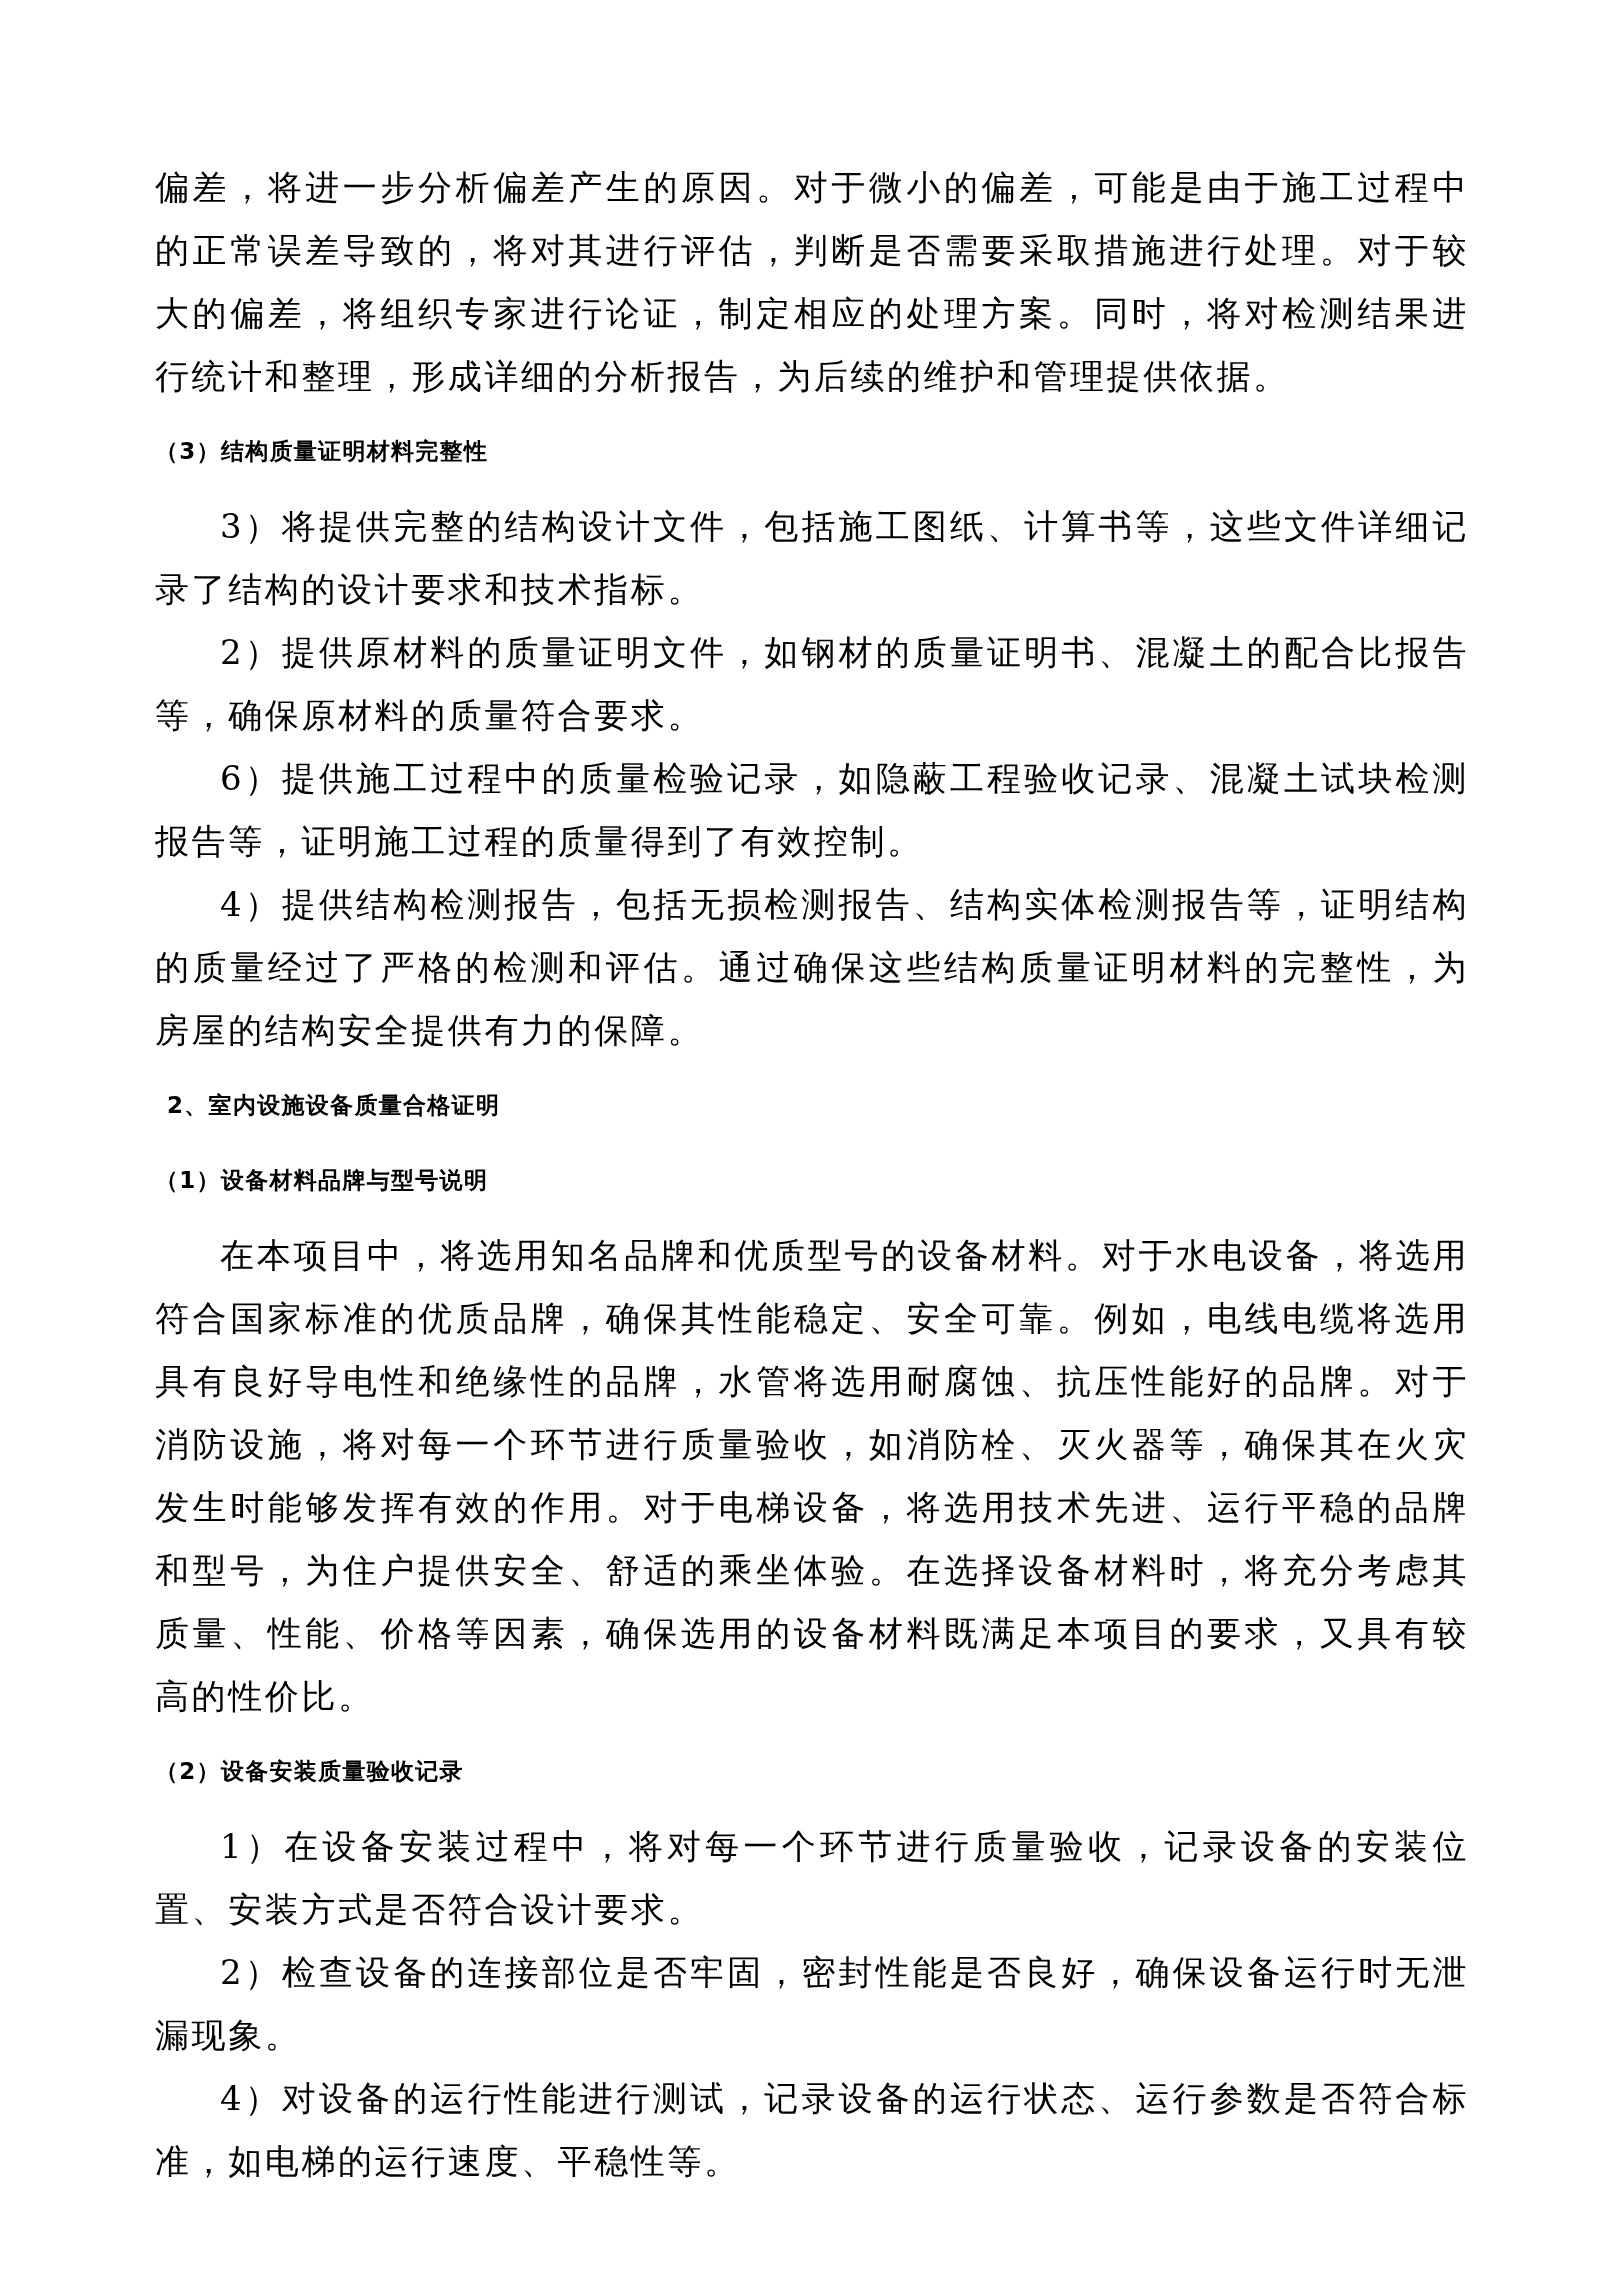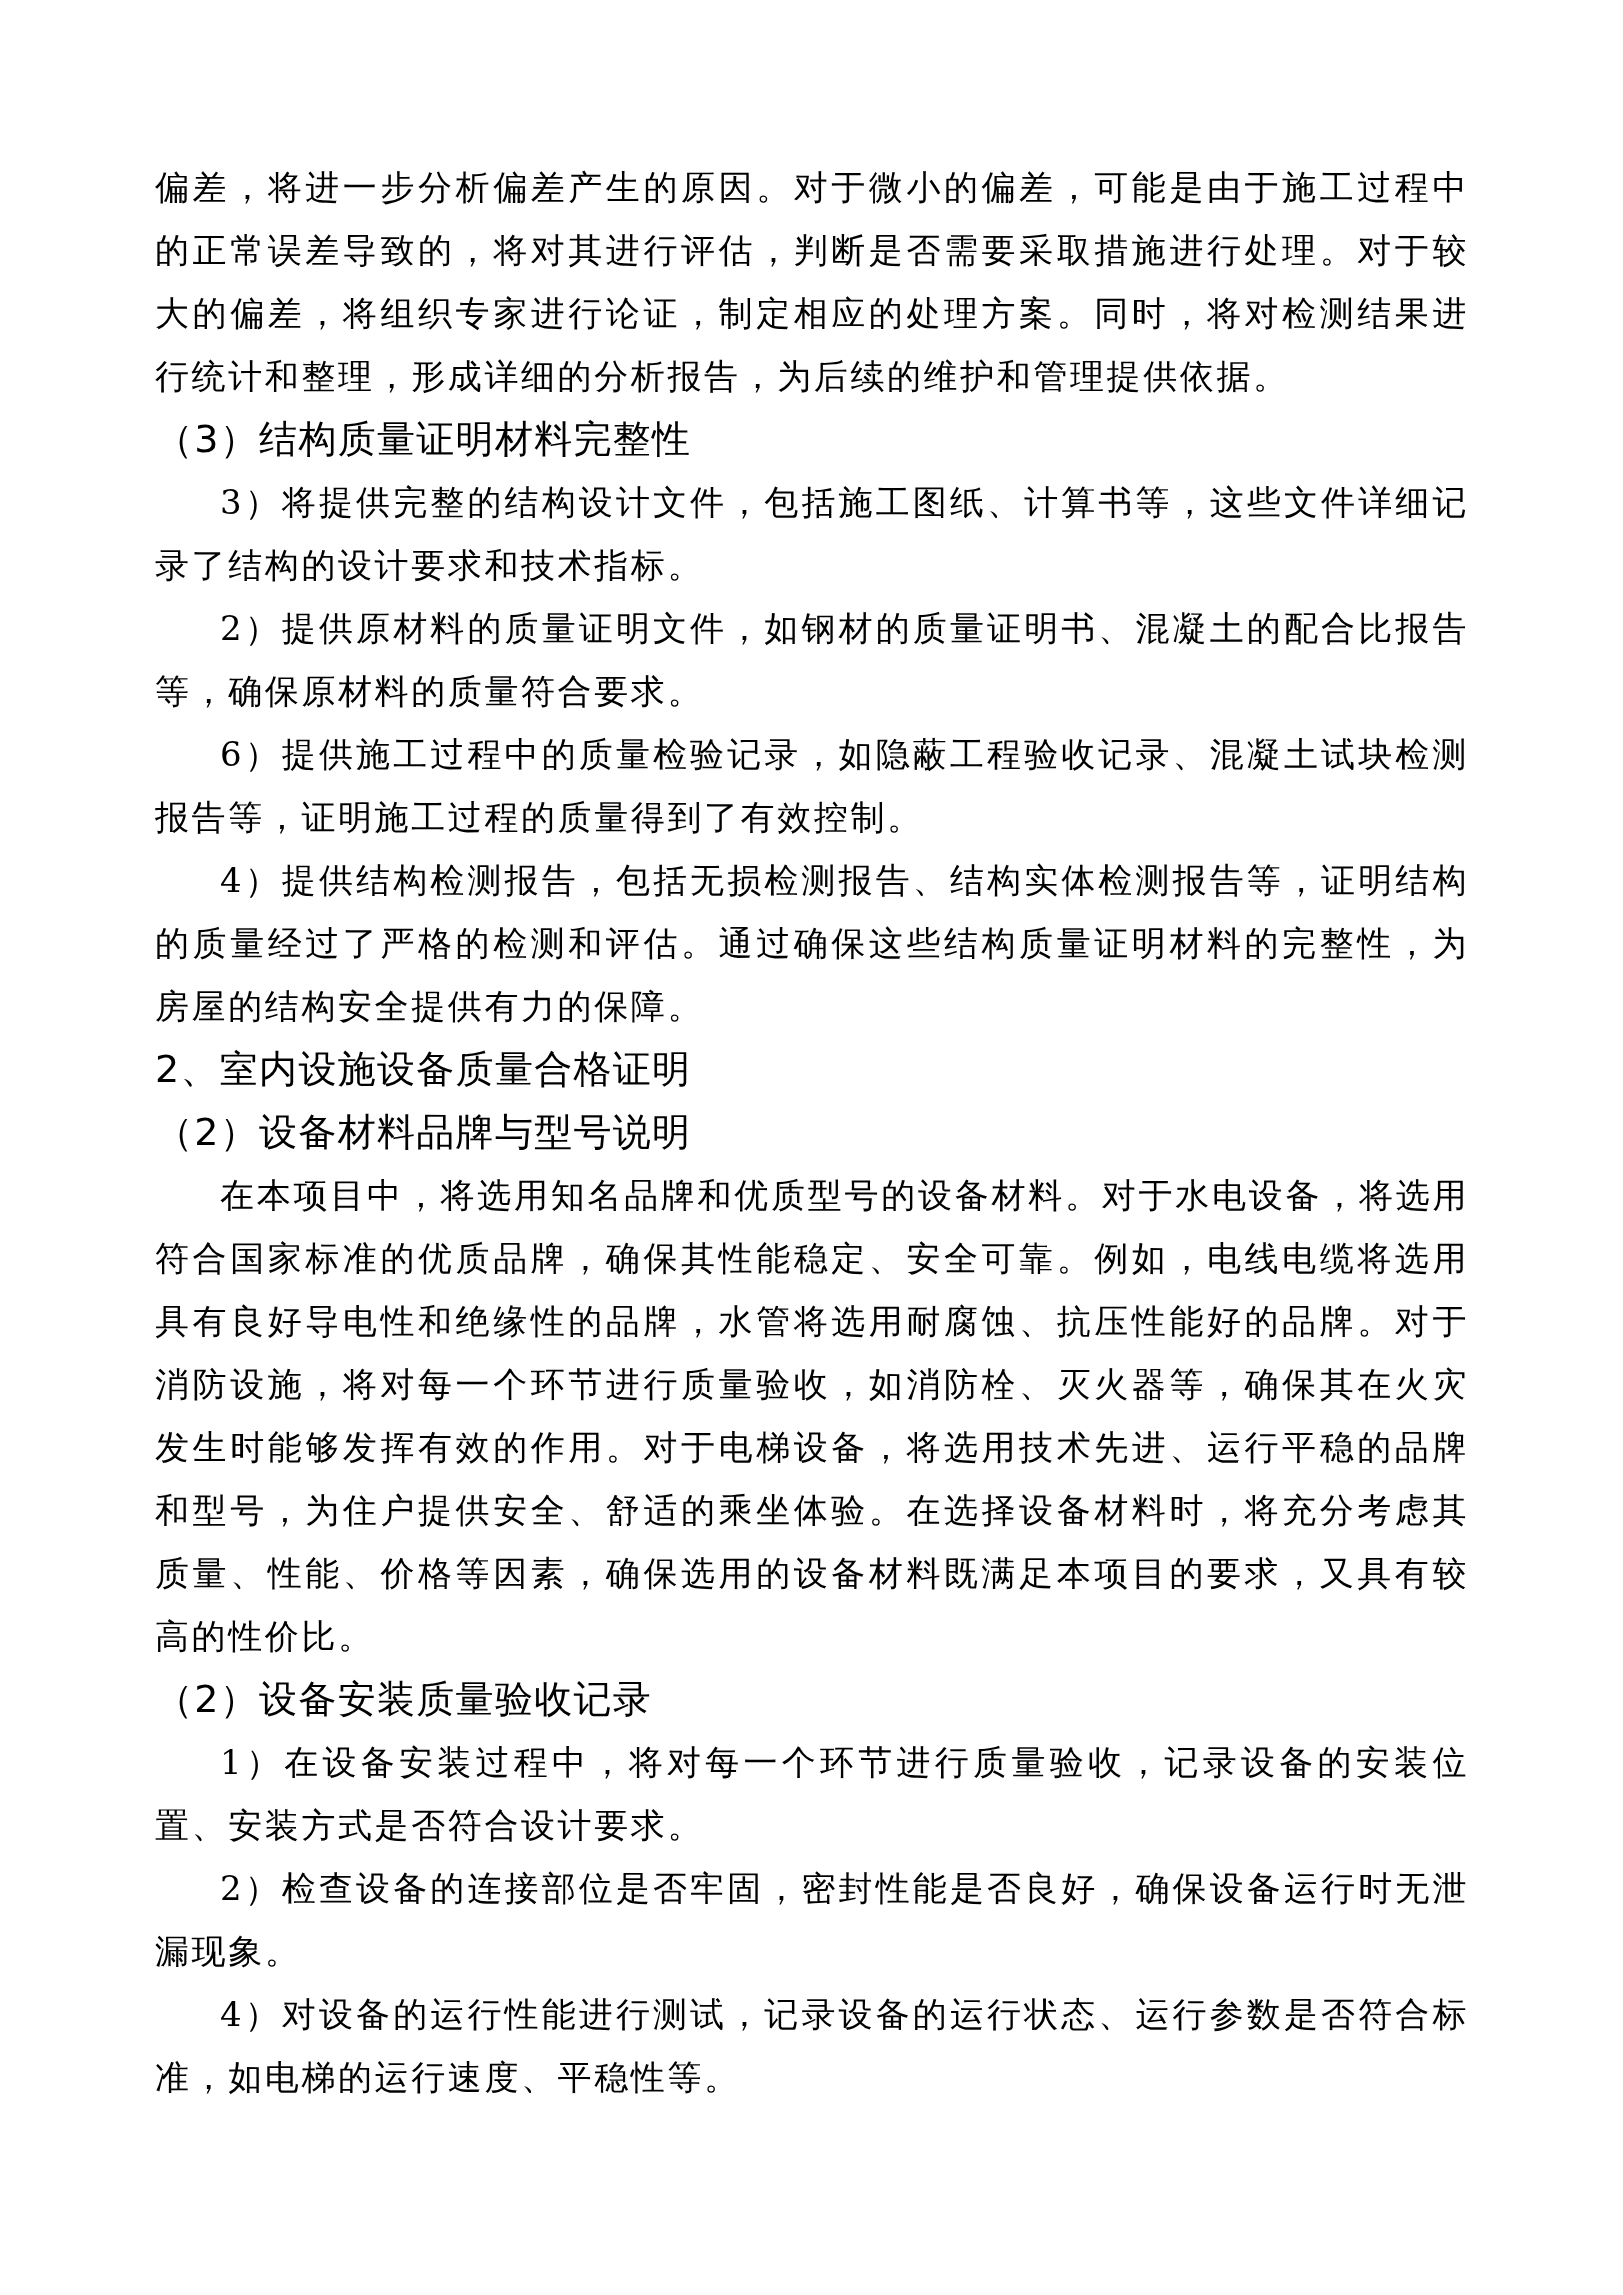--- a/index.html
+++ b/index.html
@@ -21,47 +21,47 @@
     font-size: 34px;
     line-height: 63px;
     text-align: justify;
     text-align-last: left;
     letter-spacing: 2.6px;
     margin: 0;
   }
   .para.indent { text-indent: 65px; }
   .heading {
     font-family: "DejaVu Sans", "Liberation Sans", sans-serif;
-    font-weight: normal;
-    font-size: 38px;
+    font-weight: bold;
+    font-size: 23px;
     line-height: 63px;
     height: 63px;
     letter-spacing: 1.3px;
-    margin: 0;
+    margin: 12px;
     white-space: nowrap;
   }
   .heading.sub { margin-left: 0px; }
 </style>
 </head>
 <body>
 
 <div class="page">
 
   <p class="para">偏差，将进一步分析偏差产生的原因。对于微小的偏差，可能是由于施工过程中的正常误差导致的，将对其进行评估，判断是否需要采取措施进行处理。对于较大的偏差，将组织专家进行论证，制定相应的处理方案。同时，将对检测结果进行统计和整理，形成详细的分析报告，为后续的维护和管理提供依据。</p>
 
   <div class="heading sub">（3）结构质量证明材料完整性</div>
 
   <p class="para indent">3）将提供完整的结构设计文件，包括施工图纸、计算书等，这些文件详细记录了结构的设计要求和技术指标。</p>
   <p class="para indent">2）提供原材料的质量证明文件，如钢材的质量证明书、混凝土的配合比报告等，确保原材料的质量符合要求。</p>
   <p class="para indent">6）提供施工过程中的质量检验记录，如隐蔽工程验收记录、混凝土试块检测报告等，证明施工过程的质量得到了有效控制。</p>
   <p class="para indent">4）提供结构检测报告，包括无损检测报告、结构实体检测报告等，证明结构的质量经过了严格的检测和评估。通过确保这些结构质量证明材料的完整性，为房屋的结构安全提供有力的保障。</p>
 
   <div class="heading">2、室内设施设备质量合格证明</div>
 
-  <div class="heading sub">（2）设备材料品牌与型号说明</div>
+  <div class="heading sub">（1）设备材料品牌与型号说明</div>
 
   <p class="para indent">在本项目中，将选用知名品牌和优质型号的设备材料。对于水电设备，将选用符合国家标准的优质品牌，确保其性能稳定、安全可靠。例如，电线电缆将选用具有良好导电性和绝缘性的品牌，水管将选用耐腐蚀、抗压性能好的品牌。对于消防设施，将对每一个环节进行质量验收，如消防栓、灭火器等，确保其在火灾发生时能够发挥有效的作用。对于电梯设备，将选用技术先进、运行平稳的品牌和型号，为住户提供安全、舒适的乘坐体验。在选择设备材料时，将充分考虑其质量、性能、价格等因素，确保选用的设备材料既满足本项目的要求，又具有较高的性价比。</p>
 
   <div class="heading sub">（2）设备安装质量验收记录</div>
 
   <p class="para indent">1）在设备安装过程中，将对每一个环节进行质量验收，记录设备的安装位置、安装方式是否符合设计要求。</p>
   <p class="para indent">2）检查设备的连接部位是否牢固，密封性能是否良好，确保设备运行时无泄漏现象。</p>
   <p class="para indent">4）对设备的运行性能进行测试，记录设备的运行状态、运行参数是否符合标准，如电梯的运行速度、平稳性等。</p>
 
 </div>

